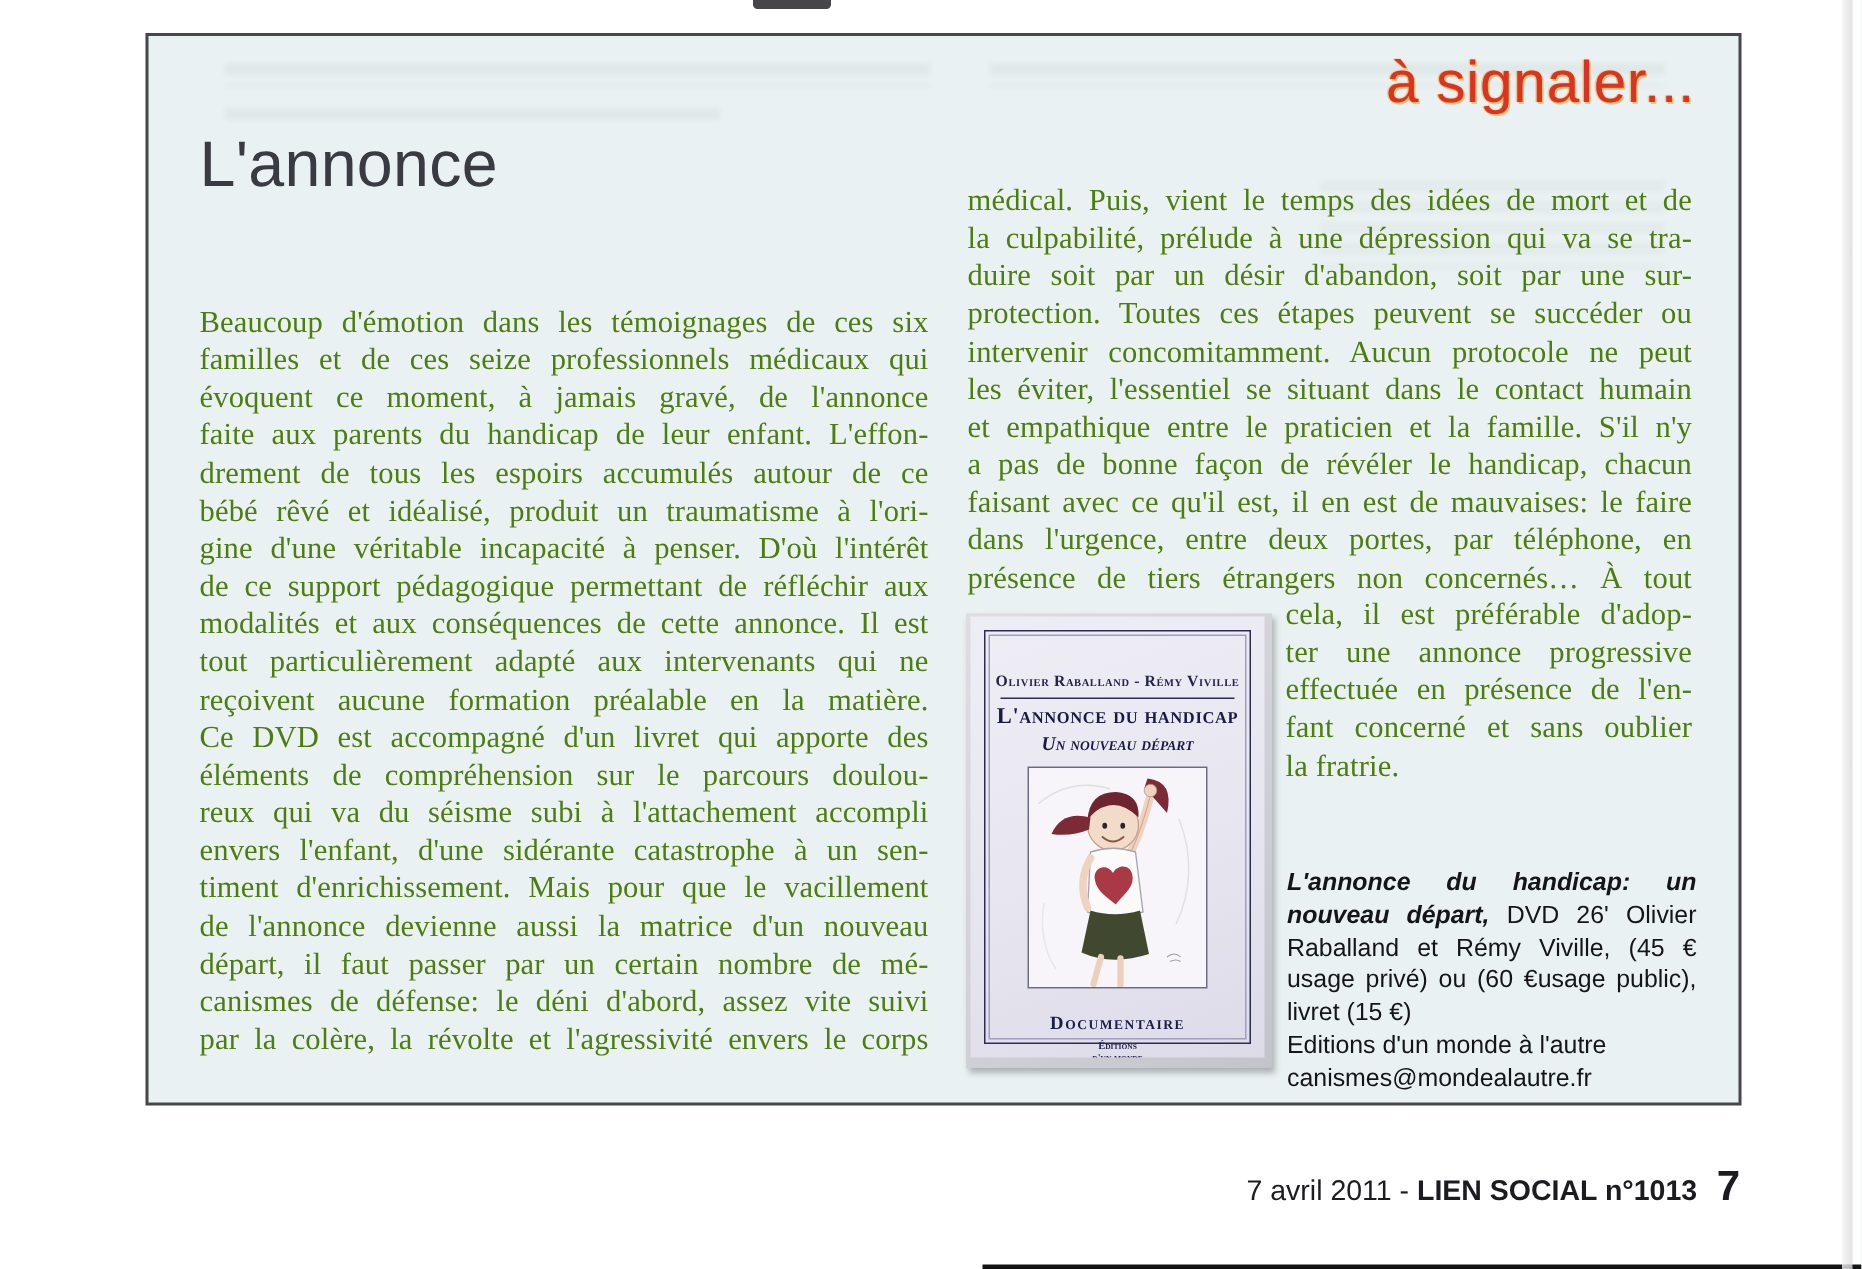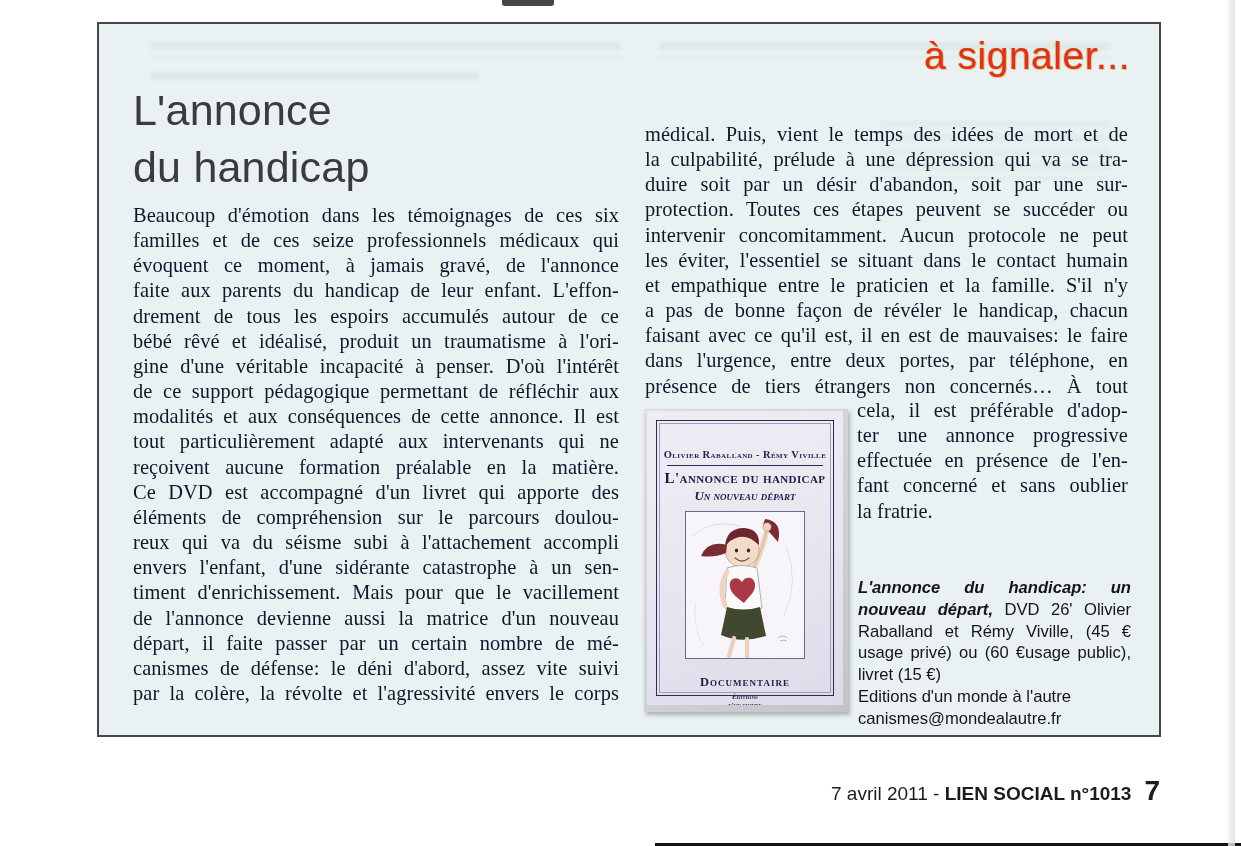--- a/index.html
+++ b/index.html
@@ -52,21 +52,21 @@
   .article-title {
     position:absolute; left:133px; top:82px;
     font-size:43px; line-height:57px; color:#3a3a42;
     letter-spacing:.2px;
   }
 
   
   .serif-col {
     position:absolute;
     font-family:"Liberation Serif", serif;
-    font-size:20.4px; line-height:25.15px; color:#0f172a;
+    font-size:20.4px; line-height:25.15px; color:#4d7c0f;
     letter-spacing:.1px;
   }
   .col-left    { left:133px; top:203px; width:486px; }
   .col-right   { left:645px; top:122px; width:483px; }
   .col-right-narrow { left:857px; top:398px; width:271px; }
 
   .tline { text-align:justify; text-align-last:justify; }
   .tline-last { text-align-last:left; }
 
   
@@ -152,42 +152,41 @@
 
 <div class="bleed b1"></div>
 <div class="bleed b2"></div>
 <div class="bleed b3"></div>
 <div class="bleed b4"></div>
 
 <div class="kicker">à signaler...</div>
 
 <div class="article-title">
   <div>L'annonce</div>
-  <div>du handicap</div>
 </div>
 
 <div class="serif-col col-left">
     <div class="tline">Beaucoup d'émotion dans les témoignages de ces six</div>
     <div class="tline">familles et de ces seize professionnels médicaux qui</div>
     <div class="tline">évoquent ce moment, à jamais gravé, de l'annonce</div>
     <div class="tline">faite aux parents du handicap de leur enfant. L'effon-</div>
     <div class="tline">drement de tous les espoirs accumulés autour de ce</div>
     <div class="tline">bébé rêvé et idéalisé, produit un traumatisme à l'ori-</div>
     <div class="tline">gine d'une véritable incapacité à penser. D'où l'intérêt</div>
     <div class="tline">de ce support pédagogique permettant de réfléchir aux</div>
     <div class="tline">modalités et aux conséquences de cette annonce. Il est</div>
     <div class="tline">tout particulièrement adapté aux intervenants qui ne</div>
     <div class="tline">reçoivent aucune formation préalable en la matière.</div>
     <div class="tline">Ce DVD est accompagné d'un livret qui apporte des</div>
     <div class="tline">éléments de compréhension sur le parcours doulou-</div>
     <div class="tline">reux qui va du séisme subi à l'attachement accompli</div>
     <div class="tline">envers l'enfant, d'une sidérante catastrophe à un sen-</div>
     <div class="tline">timent d'enrichissement. Mais pour que le vacillement</div>
     <div class="tline">de l'annonce devienne aussi la matrice d'un nouveau</div>
-    <div class="tline">départ, il faite passer par un certain nombre de mé-</div>
+    <div class="tline">départ, il faut passer par un certain nombre de mé-</div>
     <div class="tline">canismes de défense: le déni d'abord, assez vite suivi</div>
     <div class="tline">par la colère, la révolte et l'agressivité envers le corps</div>
   </div>
 
 <div class="serif-col col-right">
     <div class="tline">médical. Puis, vient le temps des idées de mort et de</div>
     <div class="tline">la culpabilité, prélude à une dépression qui va se tra-</div>
     <div class="tline">duire soit par un désir d'abandon, soit par une sur-</div>
     <div class="tline">protection. Toutes ces étapes peuvent se succéder ou</div>
     <div class="tline">intervenir concomitamment. Aucun protocole ne peut</div>

